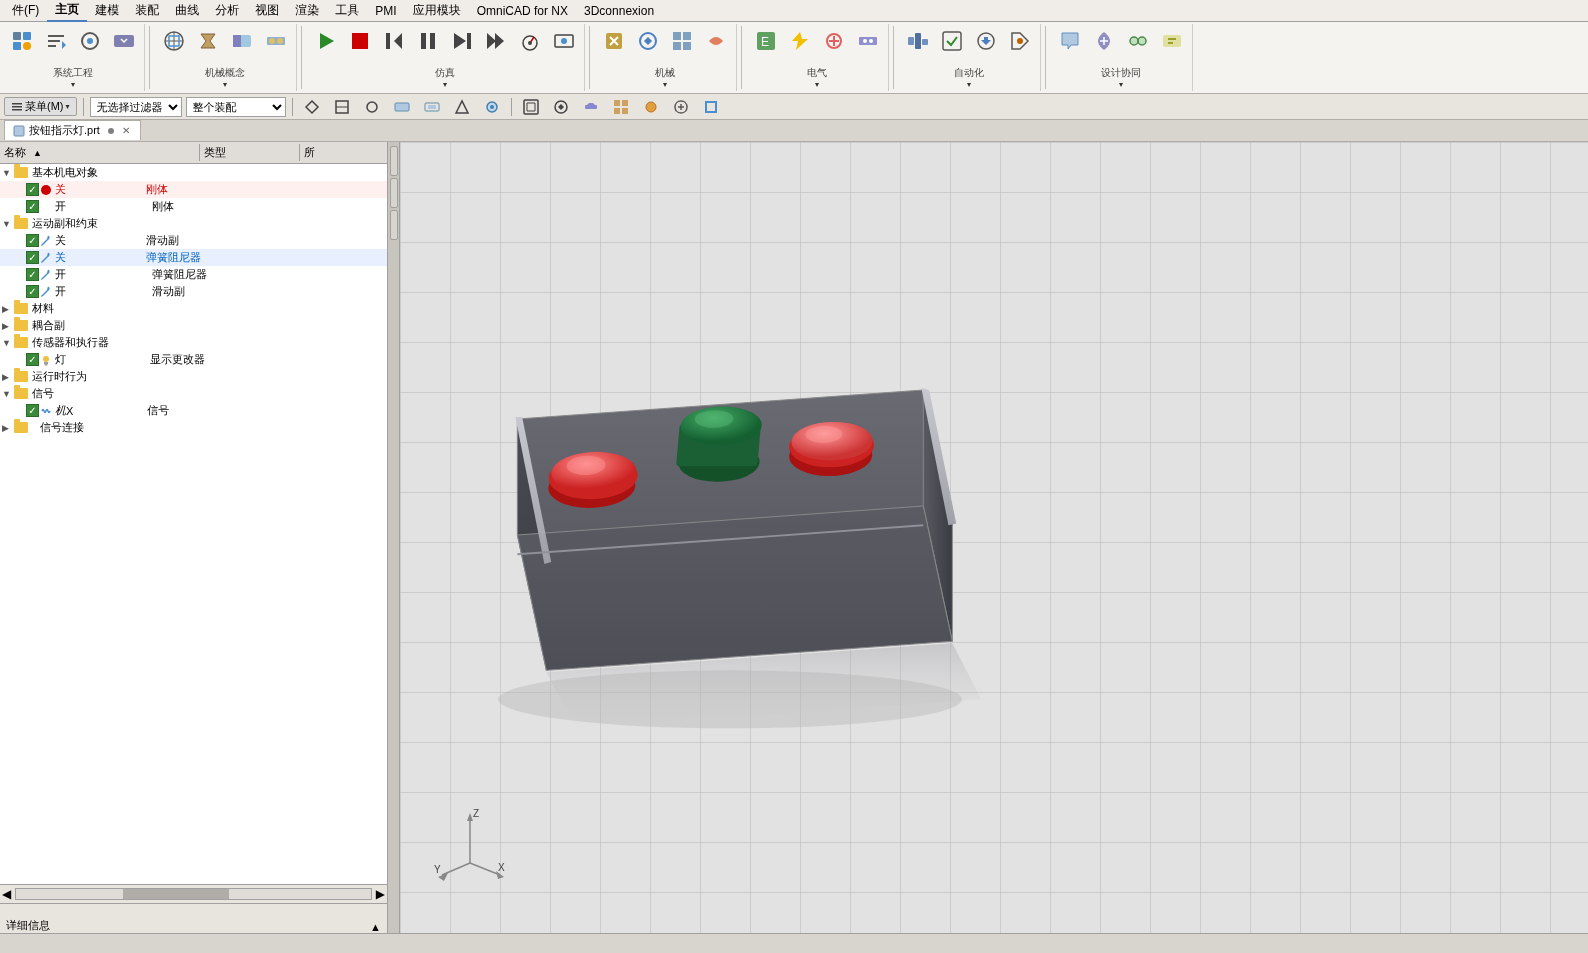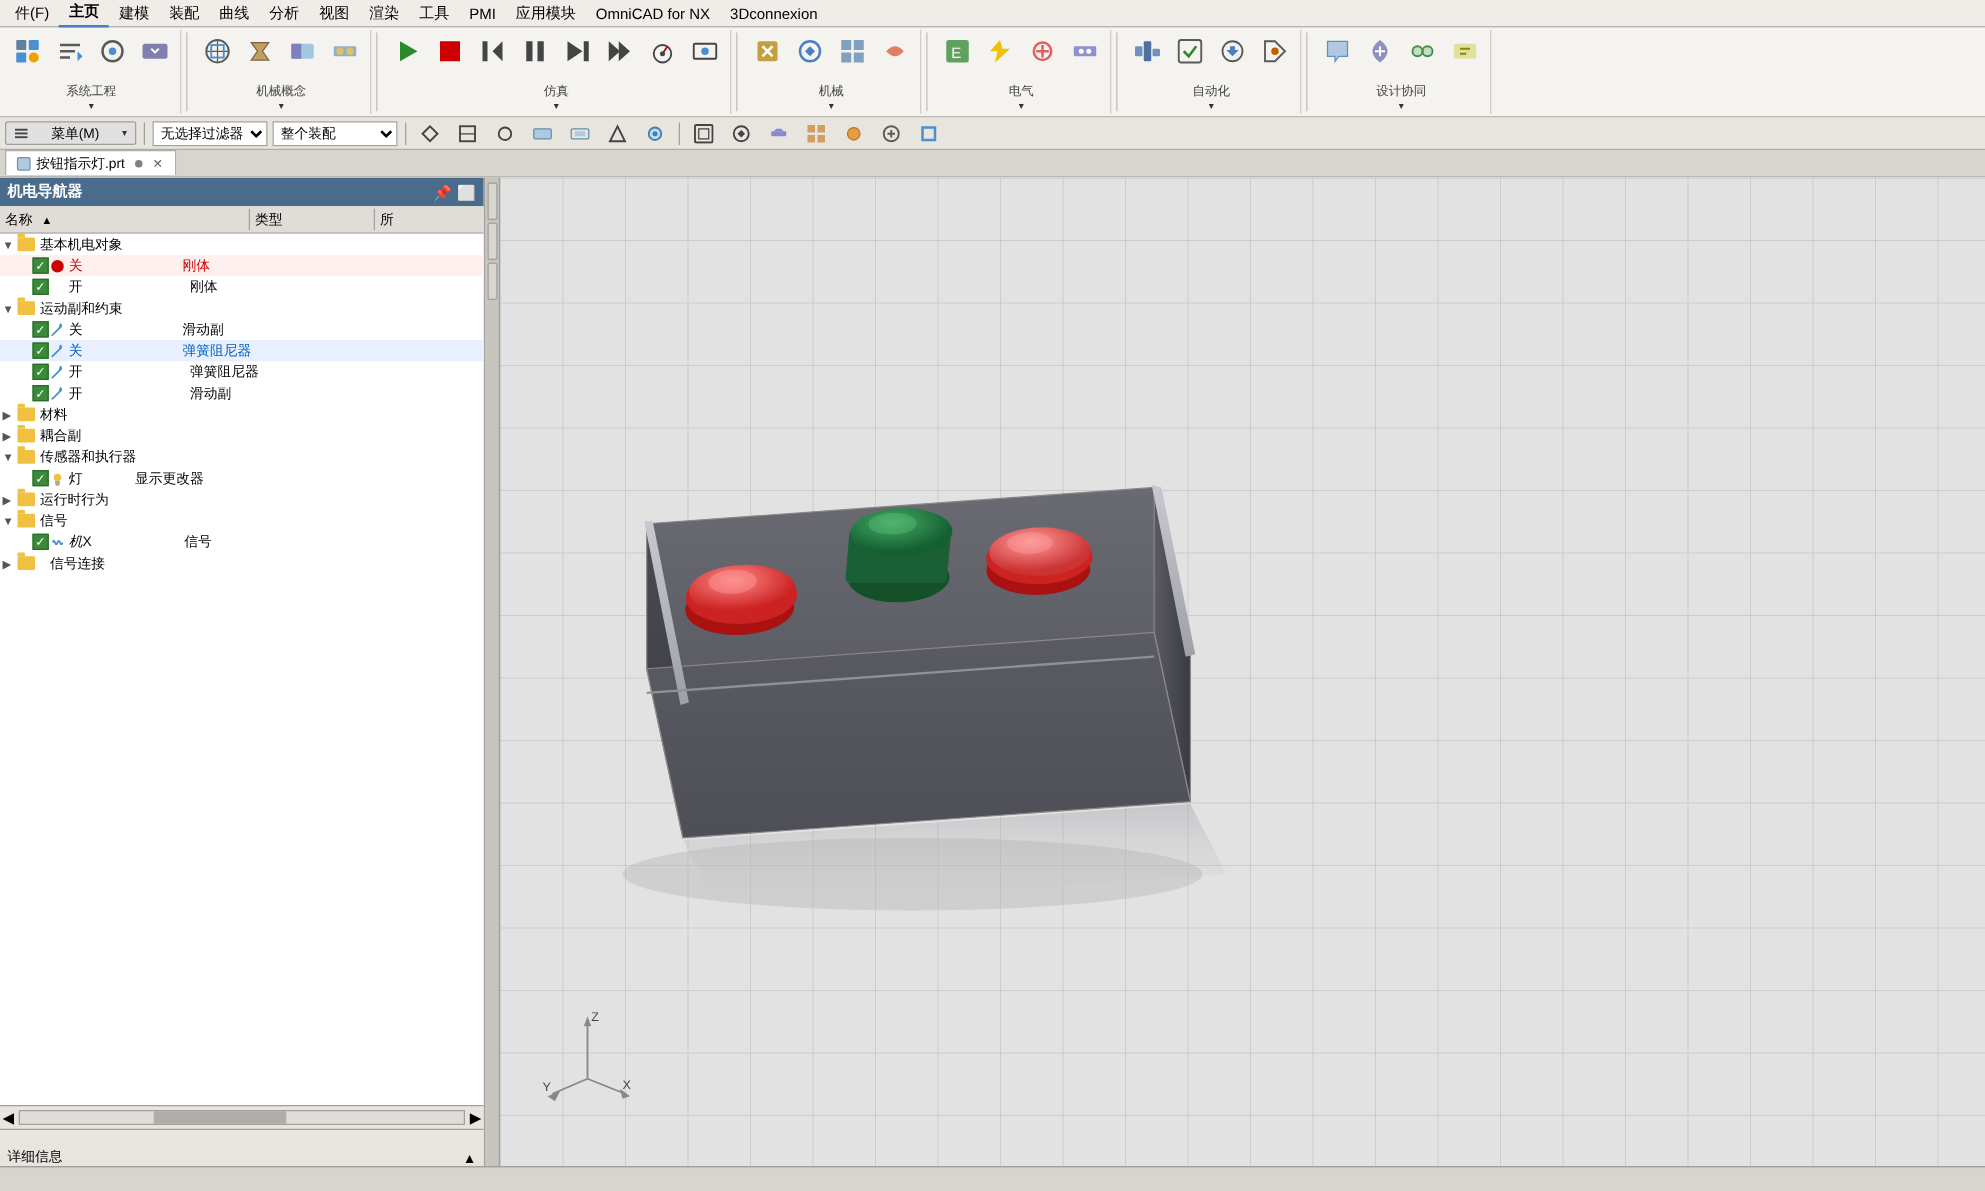--- a/index.html
+++ b/index.html
@@ -84,21 +84,21 @@
       gap: 4px;
     }
     .tb2-btn {
       padding: 1px 4px;
       cursor: pointer;
       border: 1px solid transparent;
       border-radius: 2px;
       font-size: 11px;
       display: flex;
       align-items: center;
-      gap: 18px;
+      gap: 2px;
     }
     .tb2-select {
       height: 20px;
       font-size: 11px;
       border: 1px solid #a0a0a0;
       background: #fff;
       padding: 0 2px;
     }
     .tb2-sep {
       width: 1px;
@@ -826,27 +826,20 @@
         <circle cx="5" cy="5" r="3" fill="#808080"></circle>
       </svg>
     <span class="doc-tab-close">✕</span>
   </div>
 </div>
 
 <div id="main-area" style="height: calc(953px - 22px - 72px - 26px - 22px - 20px); display:flex; position:relative;">
 
   <div id="left-panel">
 
-    <div id="nav-header">
-      <span class="nav-title">机电导航器</span>
-      <div style="display:flex; gap:4px;">
-        <div style="cursor:pointer; color:#fff; font-size:12px;">📌</div>
-        <div style="cursor:pointer; color:#fff; font-size:12px;">⬜</div>
-      </div>
-    </div>
 
     <div id="nav-table-header">
       <div class="nav-col-name">
         <span>名称</span>
         <span style="margin-left:4px; font-size:9px;">▲</span>
       </div>
       <div class="nav-col-type">类型</div>
       <div class="nav-col-owner">所</div>
     </div>
 
@@ -965,21 +958,21 @@
         <span class="tree-indent"></span>
         <div class="icon-check-green">
             <span class="tree-checkbox-check">✓</span>
           </div>
         <svg width="14" height="14" viewBox="0 0 14 14" style="margin-right:2px;">
             <circle cx="7" cy="6" r="3" fill="#f0c040"></circle>
             <rect x="5" y="9" width="4" height="2" fill="#a0a0a0"></rect>
             <rect x="5.5" y="11" width="3" height="1.5" fill="#a0a0a0"></rect>
           </svg>
         <span class="tree-label">灯</span>
-        <span class="tree-type" style="margin-left:42px;">显示更改器</span>
+        <span class="tree-type" style="margin-left:84px;">显示更改器</span>
       </div>
 
       <div class="tree-item">
         <span class="tree-arrow">▶</span>
         <span class="icon-folder"></span>
         <span class="tree-label" style="margin-left:4px;">运行时行为</span>
       </div>
 
       <div class="tree-item">
         <span class="tree-arrow">▼</span>

